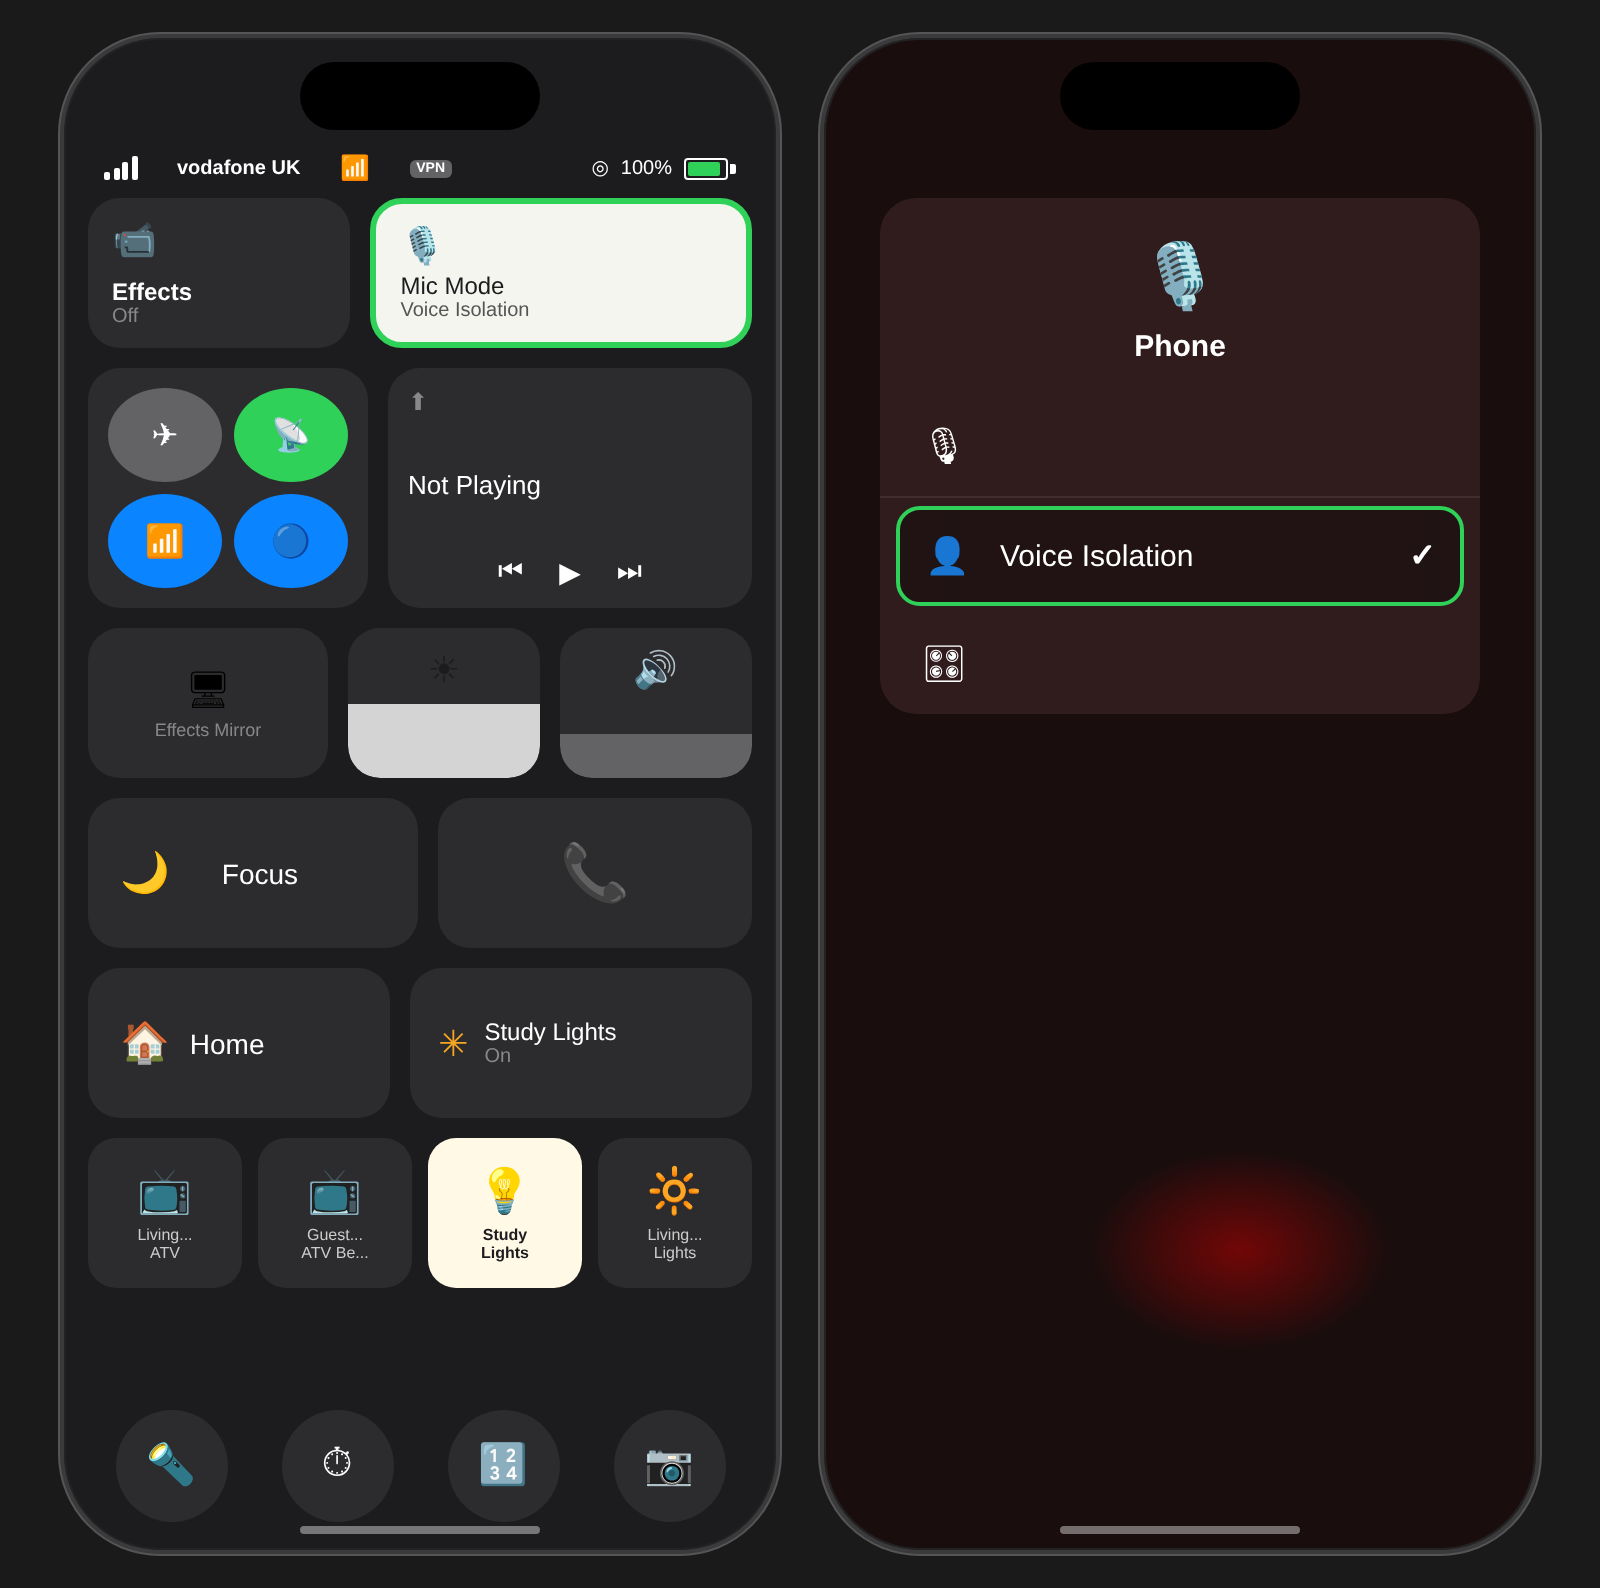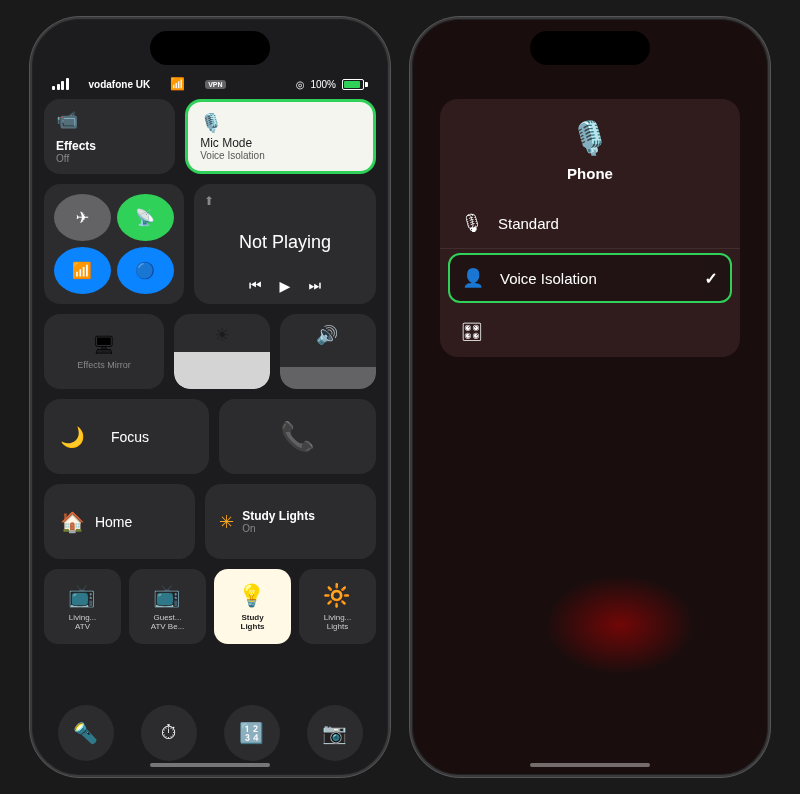--- a/index.html
+++ b/index.html
@@ -207,24 +207,23 @@
       justify-content: space-between;
     }
 
     .np-header {
       display: flex;
       align-items: center;
       justify-content: space-between;
     }
 
     .np-label {
-      font-size: 18px;
+      font-size: 13px;
       font-weight: 500;
       color: #fff;
-      text-align: center;
       margin: 6px 0;
     }
 
     .np-controls {
       display: flex;
       align-items: center;
       justify-content: center;
       gap: 18px;
     }
 
@@ -351,21 +350,21 @@
       background: #2c2c2e;
       border-radius: 16px;
       display: flex;
       align-items: center;
       gap: 8px;
       padding: 0 14px;
       cursor: pointer;
     }
 
     .sl-icon { font-size: 18px; color: #f5a623; }
-    .sl-text .sl-label { font-size: 12px; font-weight: 700; color: #fff; text-align: center; }
+    .sl-text .sl-label { font-size: 12px; font-weight: 400; color: #fff; text-align: center; }
     .sl-text .sl-sub { font-size: 10px; color: #888; }
 
     
     .apps-row {
       display: flex;
       gap: 8px;
       margin-bottom: 10px;
     }
 
     .app-tile {
@@ -742,21 +741,20 @@
   <div class="cc-content-right">
 
     <div class="mic-mode-card">
       <div class="mic-card-header">
         <span class="mic-header-icon">🎙️</span>
         <span class="mic-header-label">Phone</span>
       </div>
 
       <div class="mic-option">
         <span class="mic-option-icon">🎙</span>
-        <span class="mic-option-label">Standard</span>
       </div>
 
       <div class="mic-option active">
         <span class="mic-option-icon">👤</span>
         <span class="mic-option-label">Voice Isolation</span>
         <span class="mic-option-check">✓</span>
       </div>
 
       <div class="mic-option">
         <span class="mic-option-icon">🎛</span>

